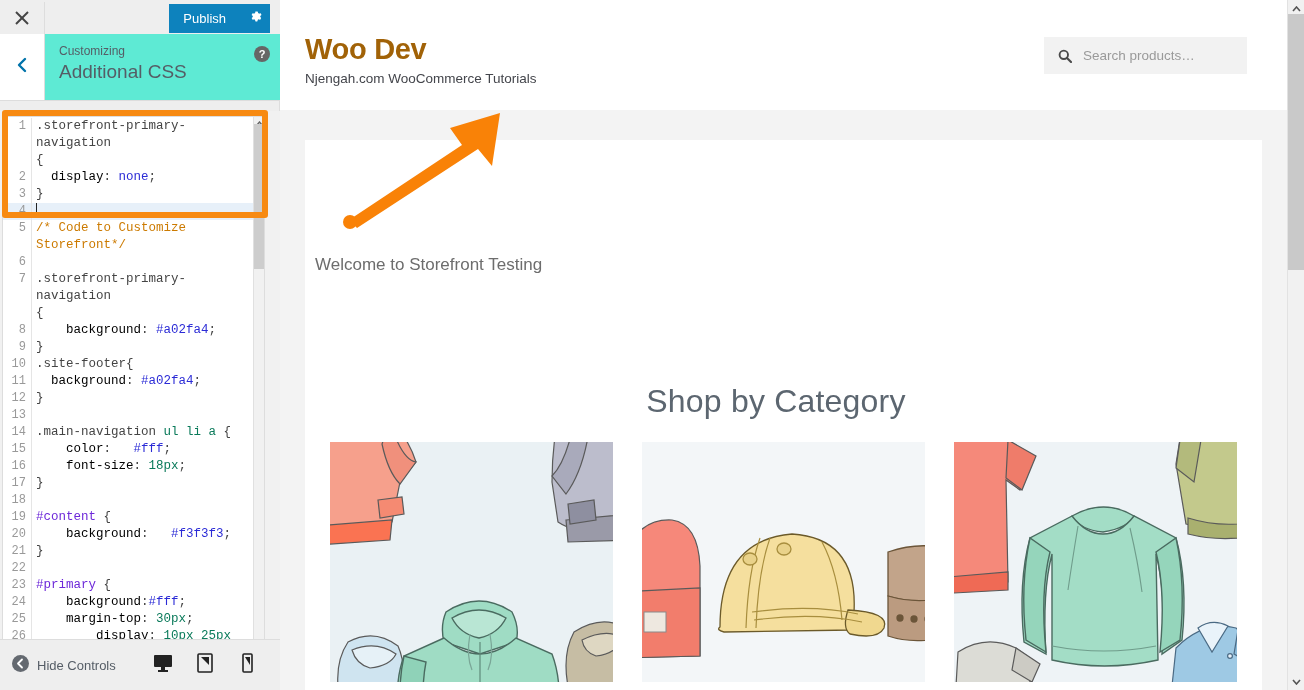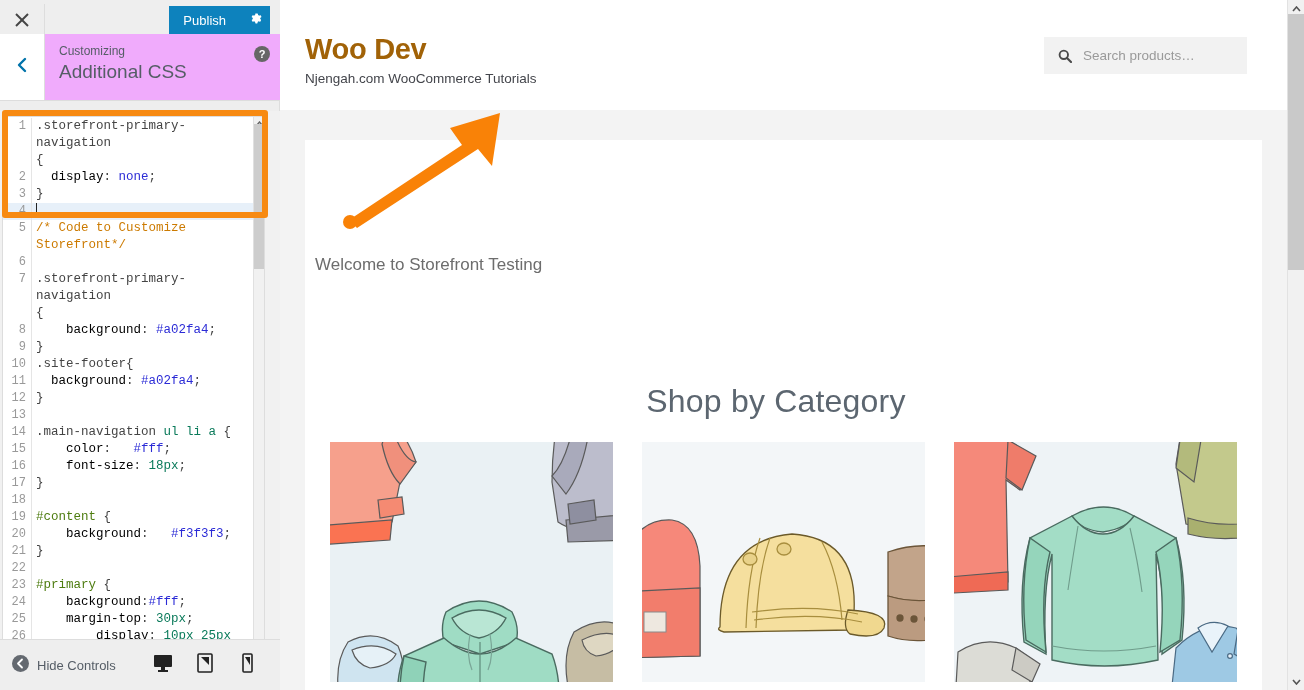--- a/index.html
+++ b/index.html
@@ -15,21 +15,21 @@
   
   #customizer {
     position: absolute; left: 0; top: 0;
     width: 280px; height: 690px;
     background: #eee;
     border-right: 1px solid #ddd;
     z-index: 5;
   }
   .cust-topbar {
     position: absolute; left: 0; top: 0; width: 280px; height: 42px;
-    background: #eee; border-bottom: 2px solid #c2410c;
+    background: #eee; border-bottom: 6px solid #c2410c;
     display: flex; align-items: center;
   }
   .close-btn {
     width: 45px; height: 33px; background: #eee;
     display: flex; align-items: center; justify-content: center;
     border-right: 1px solid #ddd;
     cursor: pointer;
   }
   .close-btn svg { display: block; }
   .topbar-spacer { flex: 1; }
@@ -47,21 +47,21 @@
     align-self: center;
   }
   .gear-btn {
     background: #0d82bd; width: 30px; height: 29px;
     display: flex; align-items: center; justify-content: center;
     cursor: pointer; align-self: center;
   }
 
   .cust-header {
     position: absolute; left: 0; top: 34px; width: 280px; height: 67px;
-    background: #f0abfc; border-bottom: 1px solid #ddd;
+    background: #5eead4; border-bottom: 1px solid #ddd;
     display: flex;
   }
   .back-btn {
     width: 45px; height: 66px;
     display: flex; align-items: center; justify-content: center;
     border-right: 1px solid #ddd; cursor: pointer;
     background: #fff;
   }
   .header-text { flex: 1; padding: 10px 12px 0 14px; position: relative; }
   .header-kicker {
@@ -114,21 +114,21 @@
   }
   .code-text {
     padding-left: 4px; white-space: pre-wrap; word-break: break-word;
     color: #444; line-height: 17px; flex: 1;
   }
   .tok-sel   { color: #444; }
   .tok-prop  { color: #000; }
   .tok-val   { color: #2b2bd6; }
   .tok-num   { color: #0a7a5a; }
   .tok-cmt   { color: #cc7a00; }
-  .tok-id    { color: #4d7c0f; }
+  .tok-id    { color: #6d28d9; }
   .tok-tag   { color: #0a7a5a; margin-top: 28px; }
   .caret {
     display: inline-block; width: 1px; height: 13px;
     background: #222; vertical-align: -2px;
   }
 
   .editor-scrollbar {
     position: absolute; right: 0; top: 0; width: 11px; height: 535px;
     background: #f1f1f1; border-left: 1px solid #e0e0e0;
   }

